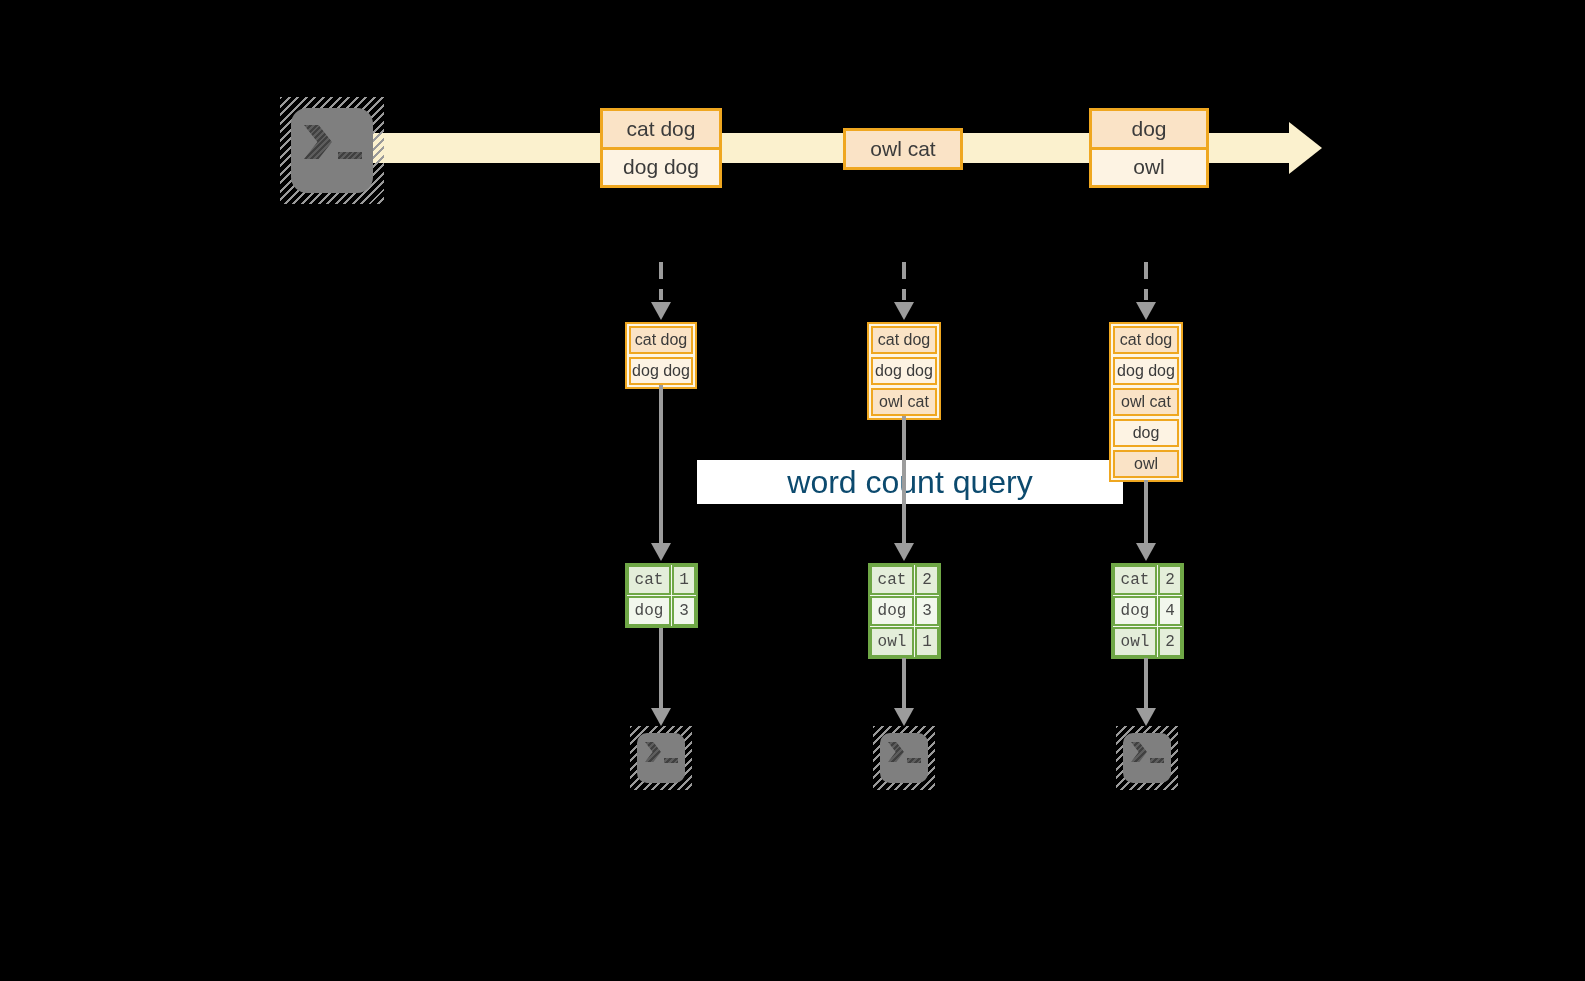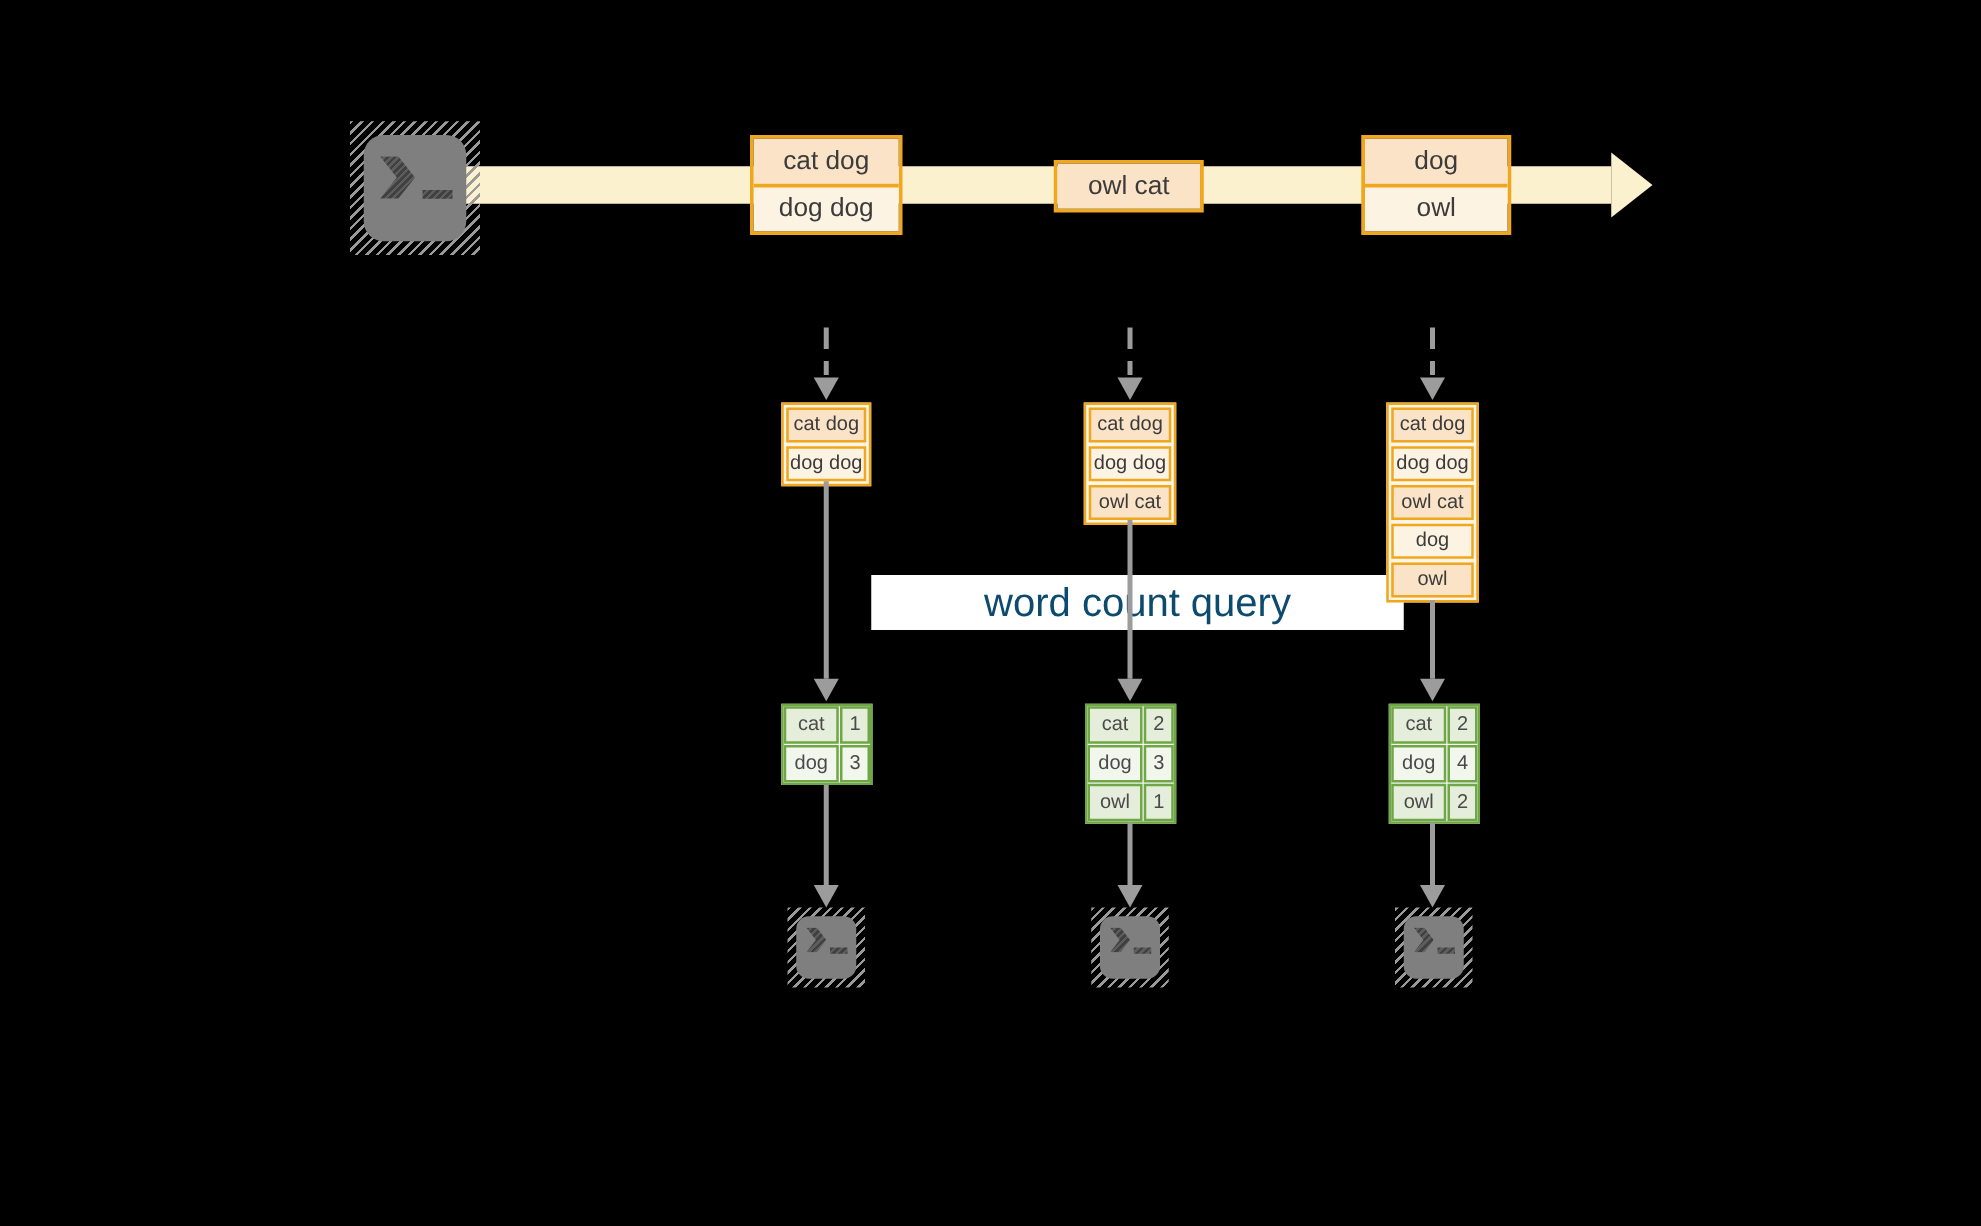--- a/index.html
+++ b/index.html
@@ -36,21 +36,21 @@
     padding:2px;display:flex;flex-direction:column;gap:3px;box-sizing:border-box;}
   .stack-cell{height:28px;box-sizing:border-box;border:2px solid #EFA720;
     display:flex;align-items:center;justify-content:center;font-size:16px;color:#3b3b3b;}
   .stack-cell:nth-child(odd){background:#FAE3C6;}
   .stack-cell:nth-child(even){background:#FDF3E3;}
   
   .banner{position:absolute;left:697px;top:460px;width:426px;height:44px;background:#FFFFFF;z-index:2;
     display:flex;align-items:center;justify-content:center;font-size:32px;color:#0c4a6e;}
   
   .wtable{position:absolute;z-index:3;border:2px solid #6FA746;background:#F5F9F1;
-    display:grid;grid-template-columns:44px 24px;gap:1px;box-sizing:content-box;}
+    display:grid;grid-template-columns:44px 24px;gap:1px;box-sizing:content-box;font-family:Liberation Mono, monospace;}
   .wcell{height:30px;box-sizing:border-box;border:2px solid #6FA746;
     display:flex;align-items:center;justify-content:center;font-size:16px;color:#4a4a4a;}
   .wcell:nth-child(4n+1),.wcell:nth-child(4n+2){background:#E4EEDA;}
   .wcell:nth-child(4n+3),.wcell:nth-child(4n){background:#F2F7ED;}
   
   .dash-line{position:absolute;width:4px;height:38px;z-index:4;
     background:repeating-linear-gradient(to bottom,#9c9c9c 0 17px,transparent 17px 27px);}
   .solid-line{position:absolute;width:4px;background:#9c9c9c;z-index:4;}
   .arrow-head{position:absolute;width:0;height:0;z-index:4;
     border-left:10px solid transparent;border-right:10px solid transparent;border-top:18px solid #9c9c9c;}

